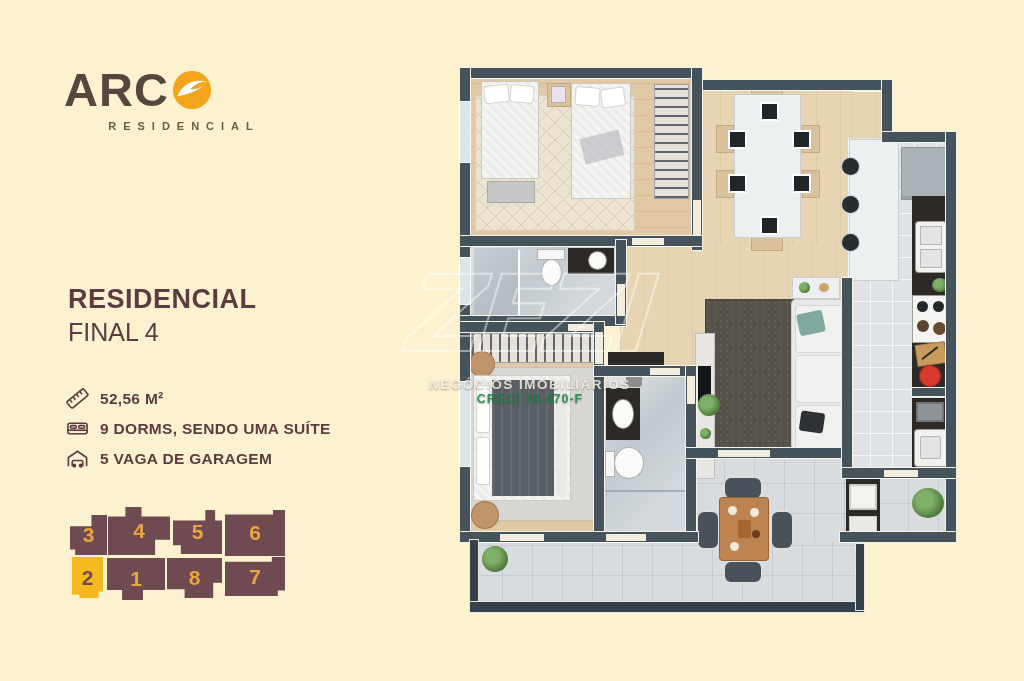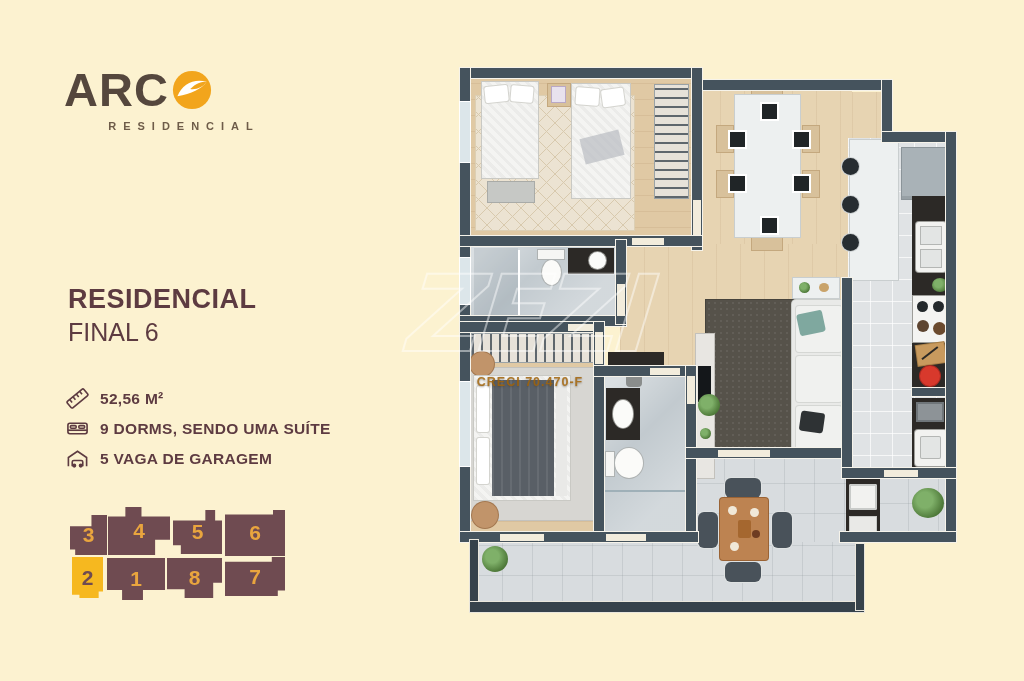--- a/index.html
+++ b/index.html
@@ -22,21 +22,21 @@
   .unit{position:absolute;background:#6f4b51;display:flex;align-items:center;
         justify-content:center;color:#e9a53e;font-weight:700;font-size:21px}
   .unit.hl{background:#f6b81f;color:#6f4b51}
   
   .wm{left:396px;top:256px;width:268px;text-align:center;z-index:60;pointer-events:none}
   .wm-big{font-family:"DejaVu Sans",sans-serif;font-size:106px;line-height:1.12;
           font-weight:700;font-style:italic;letter-spacing:-6px;color:transparent;
           -webkit-text-stroke:2px rgba(255,255,255,.92);opacity:.5;transform:skewX(-6deg)}
   .wm-l1{margin-top:2px;font-size:13.5px;font-weight:700;color:#f3eee2;opacity:.85;
          letter-spacing:1.5px;text-shadow:0 1px 2px rgba(70,60,50,.55)}
-  .wm-l2{font-size:12.5px;font-weight:700;color:#a16207;opacity:.85;
+  .wm-l2{font-size:12.5px;font-weight:700;color:#15803d;opacity:.85;
          letter-spacing:1px;text-shadow:0 1px 2px rgba(70,60,50,.55)}
   
   .plan{left:456px;top:38px;width:530px;height:612px}
   .plan div{position:absolute}
   .wall{background:#45535d;box-shadow:0 0 0 1px #f6f3ea}
   .rail{background:#36424b;box-shadow:0 0 0 1px #e9e6dc}
   .win{background:#dce6ea;box-shadow:0 0 0 1px #fff}
   .gap{background:#f2ecdc}
   .wood1{background:#e0c9a4;background-image:
      repeating-linear-gradient(0deg,rgba(150,110,70,.12) 0 1px,transparent 1px 16px)}
@@ -77,21 +77,21 @@
     <svg width="40" height="40" viewBox="0 0 44 44">
       <circle cx="22" cy="22" r="21" fill="#f2a51c"></circle>
       <path d="M6 29 C 11 15, 25 9, 38 13 C 33 21, 21 26, 6 29 Z" fill="#ffffff"></path>
       <path d="M20 21 C 26 15, 32 13, 38 13 C 34 19, 27 22, 20 21 Z" fill="#f2a51c"></path>
     </svg>
   </span>
 </div>
 <div class="abs logo-sub">RESIDENCIAL</div>
 
 <div class="abs apt-title">RESIDENCIAL</div>
-<div class="abs apt-sub">FINAL 6</div>
+<div class="abs apt-sub">FINAL 4</div>
 
 <div class="abs specs">
   <div class="spec-row">
     <span class="spec-ic">
       <svg width="23" height="23" viewBox="0 0 24 24">
           <g transform="rotate(-40 12 12)" fill="none" stroke="#5d3b41" stroke-width="1.7">
         <rect x="0.8" y="7.6" width="22.4" height="8.8" rx="1.5"></rect>
         <path d="M5 7.6v4M9.5 7.6v4M14 7.6v4M18.5 7.6v4"></path>
           </g>
         </svg>
@@ -324,14 +324,15 @@
   <div class="gap" style="left:44px;top:496px;width:44px;height:7px"></div>
   <div class="gap" style="left:150px;top:496px;width:40px;height:7px"></div>
   <div class="wall" style="left:384px;top:494px;width:116px;height:10px"></div>
   <div class="rail" style="left:14px;top:502px;width:8px;height:70px"></div>
   <div class="rail" style="left:14px;top:564px;width:394px;height:10px"></div>
   <div class="rail" style="left:400px;top:506px;width:8px;height:66px"></div>
 </div>
 
 <div class="abs wm">
   <div class="wm-big">ZEZI</div>
+  <div class="wm-l1">NEGÓCIOS IMOBILIÁRIOS</div>
   <div class="wm-l2">CRECI 70.470-F</div>
 </div>
 
 </body></html>

